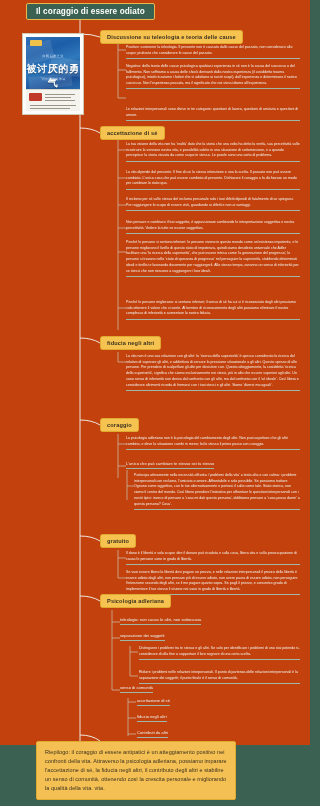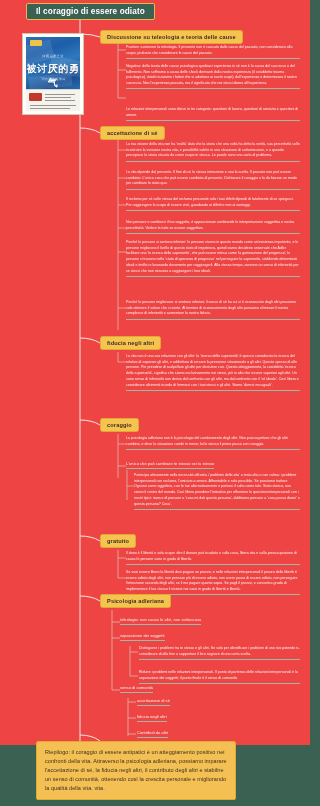--- a/index.html
+++ b/index.html
@@ -2,21 +2,21 @@
 <html><head>
 <meta charset="utf-8">
 <style>
   * { margin:0; padding:0; box-sizing:border-box; }
   html,body{
     width:310px; height:806px;
     background:#3a6152;
     font-family:"Liberation Sans", sans-serif;
     overflow:hidden;
   }
-  #map{ position:relative; width:310px; height:745px; background:#ef4444;padding-left:40px; }
+  #map{ position:relative; width:310px; height:745px; background:#c2410c;padding-left:40px; }
 
   
   #wires{ position:absolute; inset:0; width:310px; height:806px; pointer-events:none; }
 
   
   .root{
     position:absolute; left:26px; top:3px;
     padding:3px 9px;
     background:#3a6152;
     border:1.3px solid #e8b84b;

